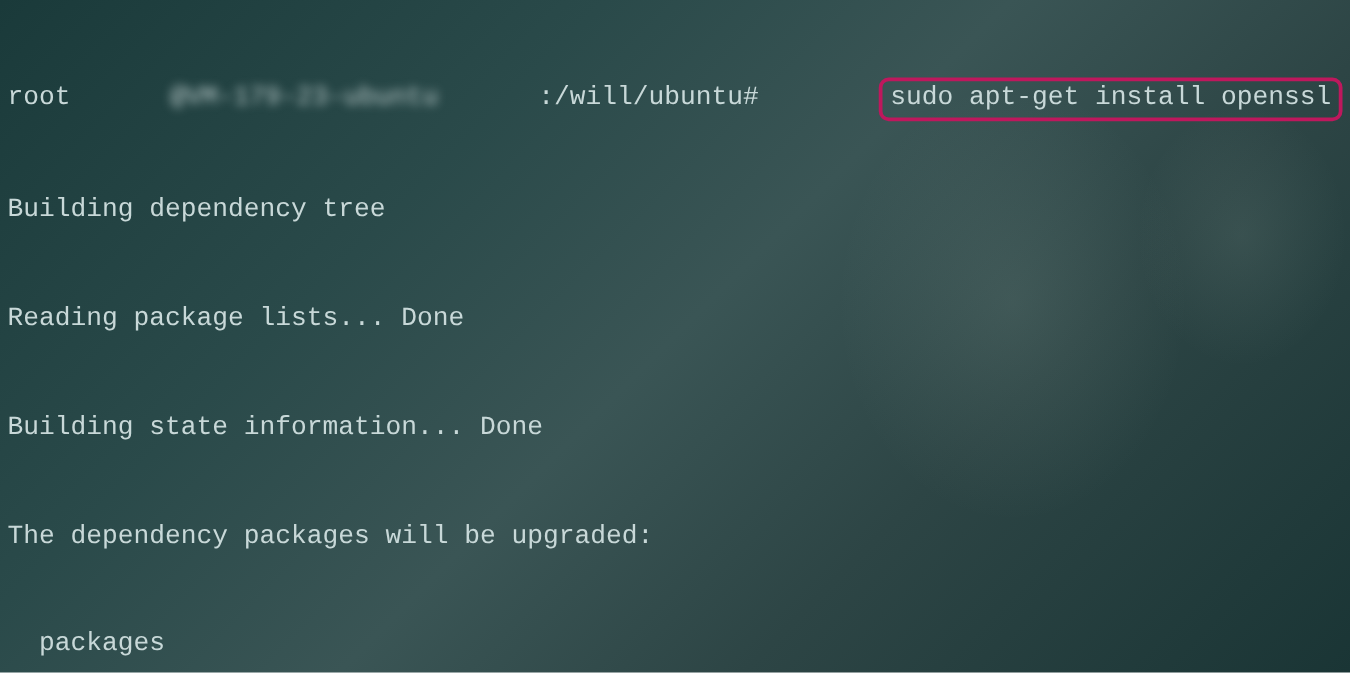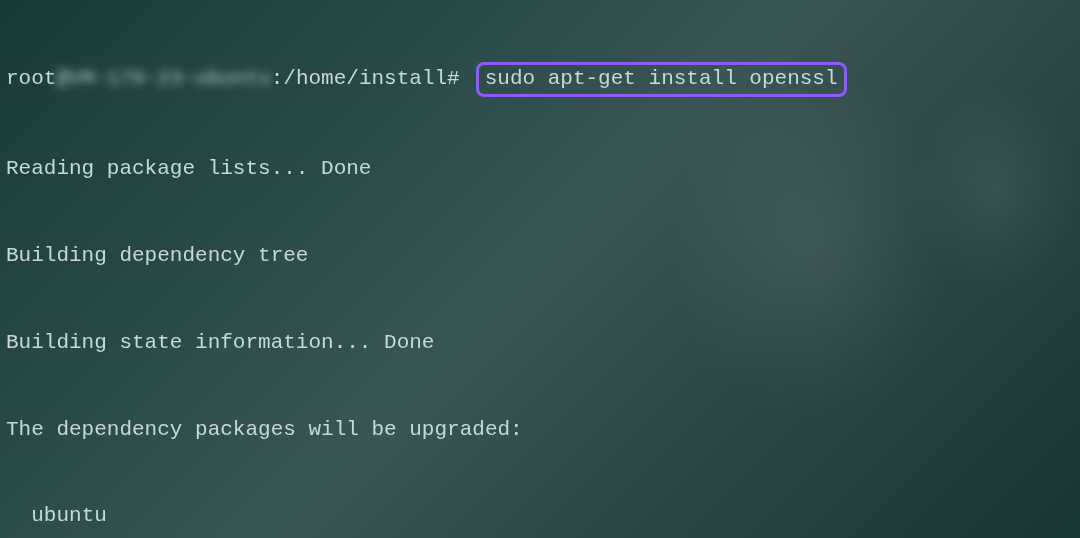--- a/index.html
+++ b/index.html
@@ -36,49 +36,50 @@
       white-space: pre-wrap;
       word-break: break-all;
     }
     .line {
       display: block;
     }
     .prompt-line {
       display: flex;
       flex-wrap: nowrap;
       align-items: center;
+      justify-content: space-between;
     }
     .prompt-part {
       white-space: pre;
     }
     .blurred {
       filter: blur(4px);
       color: #b8c8c8;
     }
     .highlight-box {
-      border: 3px solid #8b5cf6;
+      border: 3px solid #be185d;
       border-radius: 8px;
       padding: 0px 6px;
       display: inline-block;
       margin-left: 16px;
     }
   </style>
 </head>
 <body>
 
 <div class="terminal">
   <div class="line prompt-line">
-    <span class="prompt-part">root</span><span class="prompt-part blurred">@VM-179-23-ubuntu</span><span class="prompt-part">:/home/install#</span>
+    <span class="prompt-part">root</span><span class="prompt-part blurred">@VM-179-23-ubuntu</span><span class="prompt-part">:/will/ubuntu#</span>
     <span class="highlight-box"><span>sudo apt-get install openssl</span></span>
   </div>
+  <span class="line">Building dependency tree</span>
   <span class="line">Reading package lists... Done</span>
-  <span class="line">Building dependency tree</span>
   <span class="line">Building state information... Done</span>
   <span class="line">The dependency packages will be upgraded:</span>
-  <span class="line">  ubuntu</span>
+  <span class="line">  packages</span>
   
   
   
   
   
   
   
   
   
   

